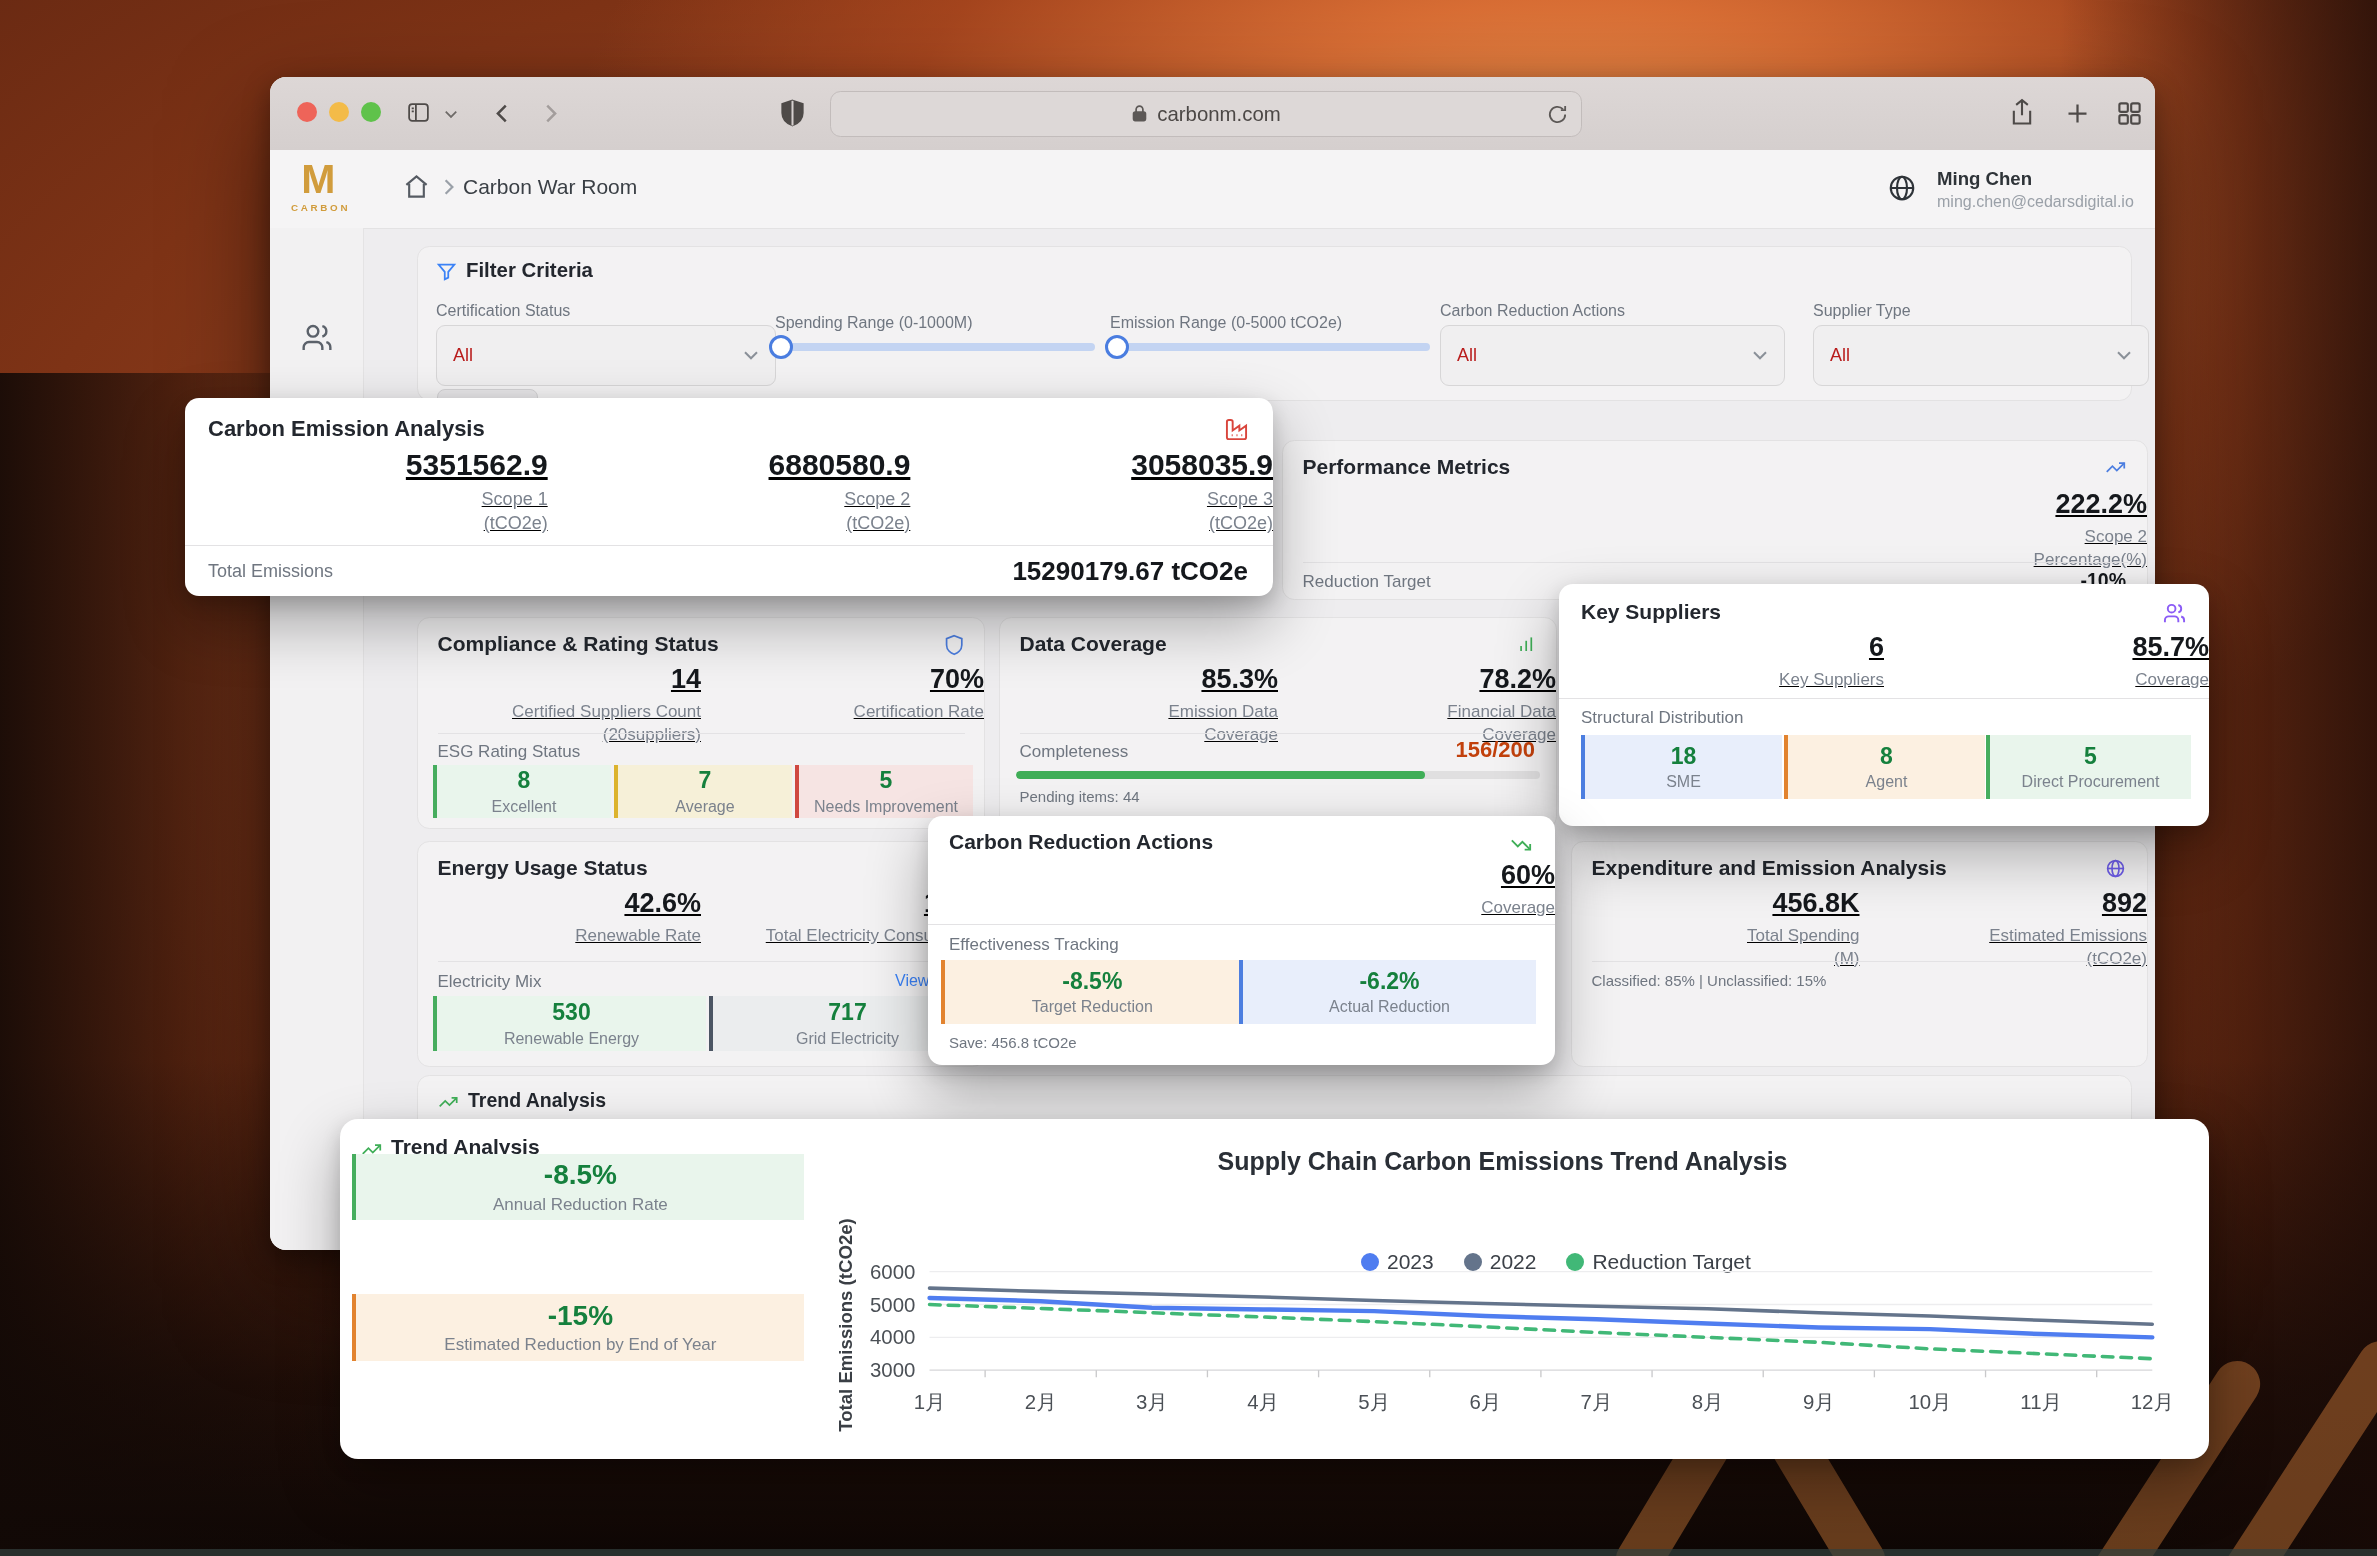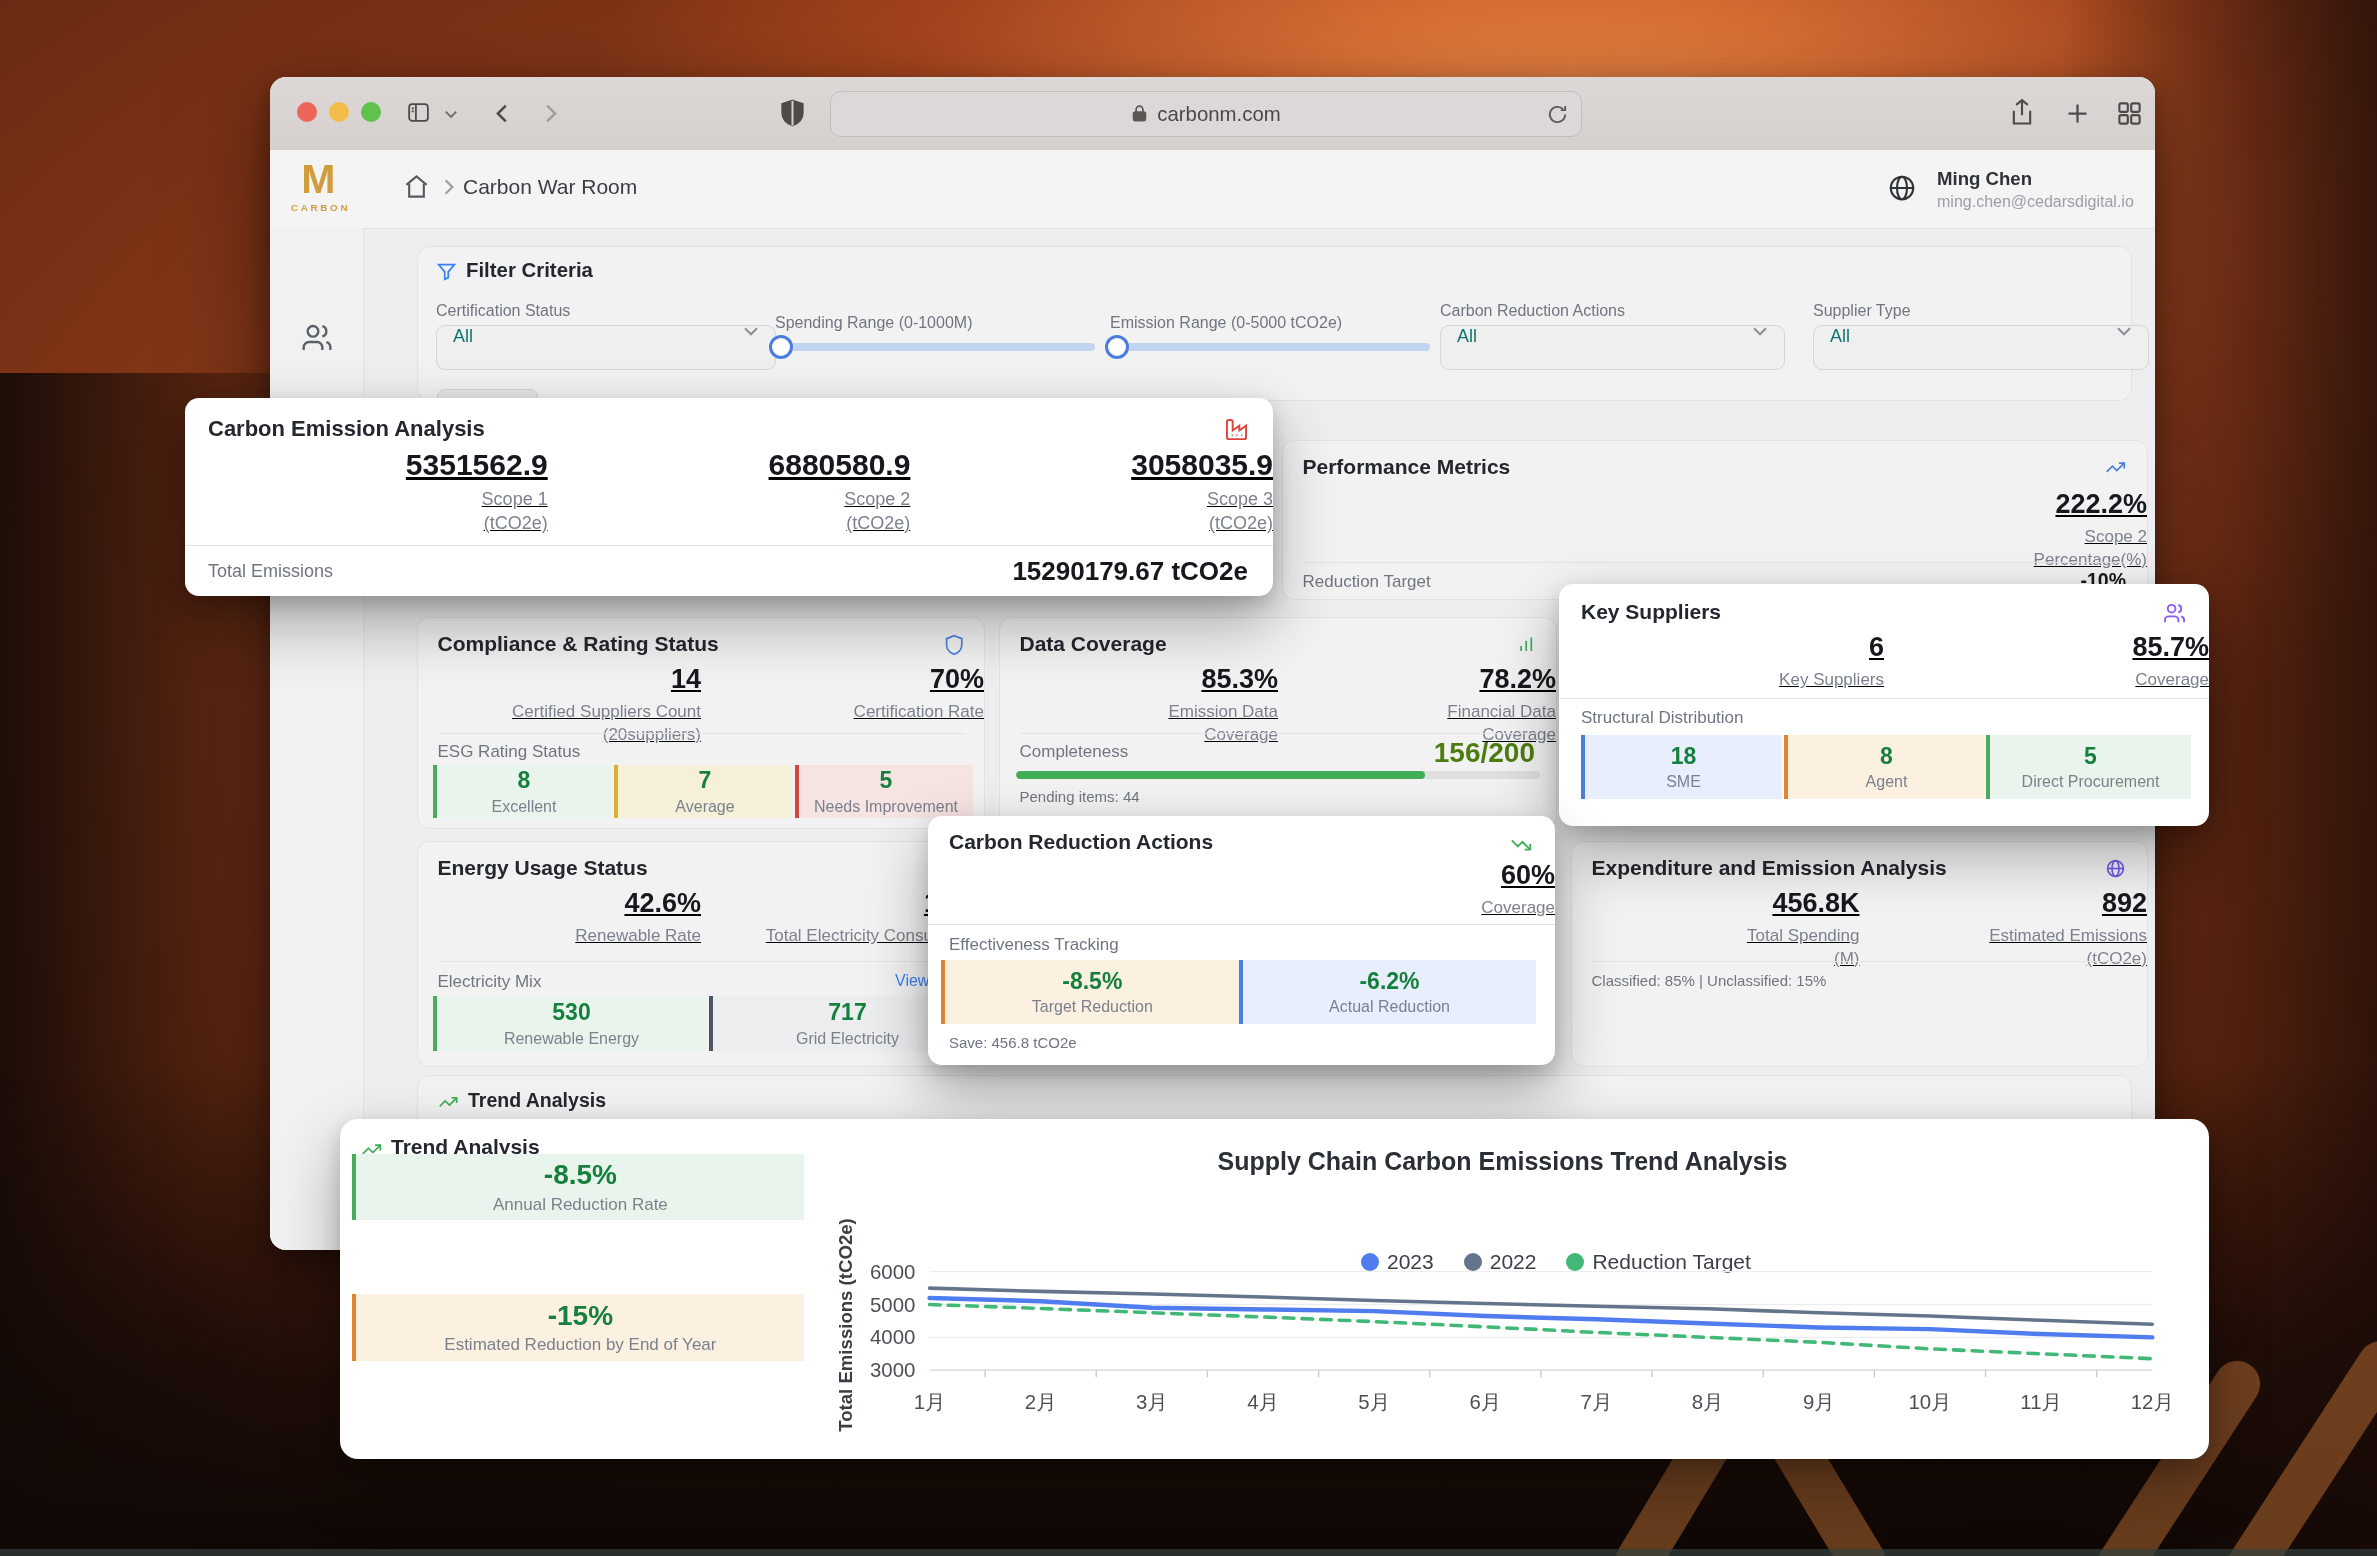--- a/index.html
+++ b/index.html
@@ -49,21 +49,21 @@
   .sbox .v{font-size:23px;font-weight:700;color:#15803d;margin-bottom:3.5px;}
   .sbox .l{font-size:16px;color:#7b828d;}
   .c-green{background:#e9f5ec;border-color:#46ad5e;}
   .c-yellow{background:#f6f0d8;border-color:#dcb32e;}
   .c-red{background:#f6e4e3;border-color:#cf4840;}
   .c-blue{background:#e8eefb;border-color:#4c7ee0;}
   .c-orange{background:#fcf0e1;border-color:#e2832f;}
   .c-gray{background:#ebedee;border-color:#4b5563;}
   .f-lbl{font-size:16px;color:#6f7680;position:absolute;}
   .dropdown{position:absolute;height:43px;border-radius:9px;background:#f0eff0;border:0.9px solid #d7d6d7;
-    display:flex;align-items:flex-start;padding:0 16px;font-size:18px;color:#0f766e;}
+    display:flex;align-items:center;padding:8px 16px;font-size:18px;color:#b91c1c;}
   .dropdown .chev{margin-left:auto;color:#8a9098;}
   .slider-track{position:absolute;height:8px;border-radius:4.4px;background:#c3d4f2;}
   .slider-handle{position:absolute;width:24px;height:24px;border-radius:50%;background:#fff;border:3.5px solid #4a7de0;box-sizing:border-box;}
   .link{color:#3b82f6;font-size:16px;position:absolute;}
   .prog-track{position:absolute;height:8px;border-radius:4.4px;background:#e0dfe0;overflow:hidden;}
   .prog-fill{height:100%;border-radius:4.4px;background:#3fae57;}
   .chart-title{position:absolute;font-size:25px;font-weight:700;color:#2a2f36;text-align:center;}
   #legend{position:absolute;display:flex;gap:30px;align-items:center;margin-top:40px;}
   .lg-item{display:flex;align-items:center;gap:8px;}
   .lg-dot{width:18px;height:18px;border-radius:50%;display:inline-block;}
@@ -319,21 +319,21 @@
           <div class="lbl">Coverage</div>
         </div>
         <div class="metric">
           <div class="val">78.2%</div>
           <div class="lbl">Financial Data</div>
           <div class="lbl">Coverage</div>
         </div>
       </div>
       <div class="divider" style="top:115px;"></div>
       <span class="sec-lbl" style="left:19.5px;top:124px;">Completeness</span>
-      <span style="position:absolute;right:21px;top:119px;font-size:28px;font-weight:700;color:#4d7c0f;">156/200</span>
+      <span style="position:absolute;right:21px;top:119px;font-size:22px;font-weight:700;color:#c2410c;">156/200</span>
       <div class="prog-track" style="left:16px;top:153px;width:524px;">
         <div class="prog-fill" id="completeness-fill" style="width: 78%;"></div>
       </div>
       <span class="sec-lbl" style="left:19.5px;top:170px;font-size:15px;">Pending items: 44</span>
     </div>
 
     <div class="panel" style="left:147px;top:764px;width:566px;height:224px;">
       <span class="t-title" style="left:19.5px;top:14px;">Energy Usage Status</span>
       <div class="mrow" style="top:46px;">
         <div class="metric">

